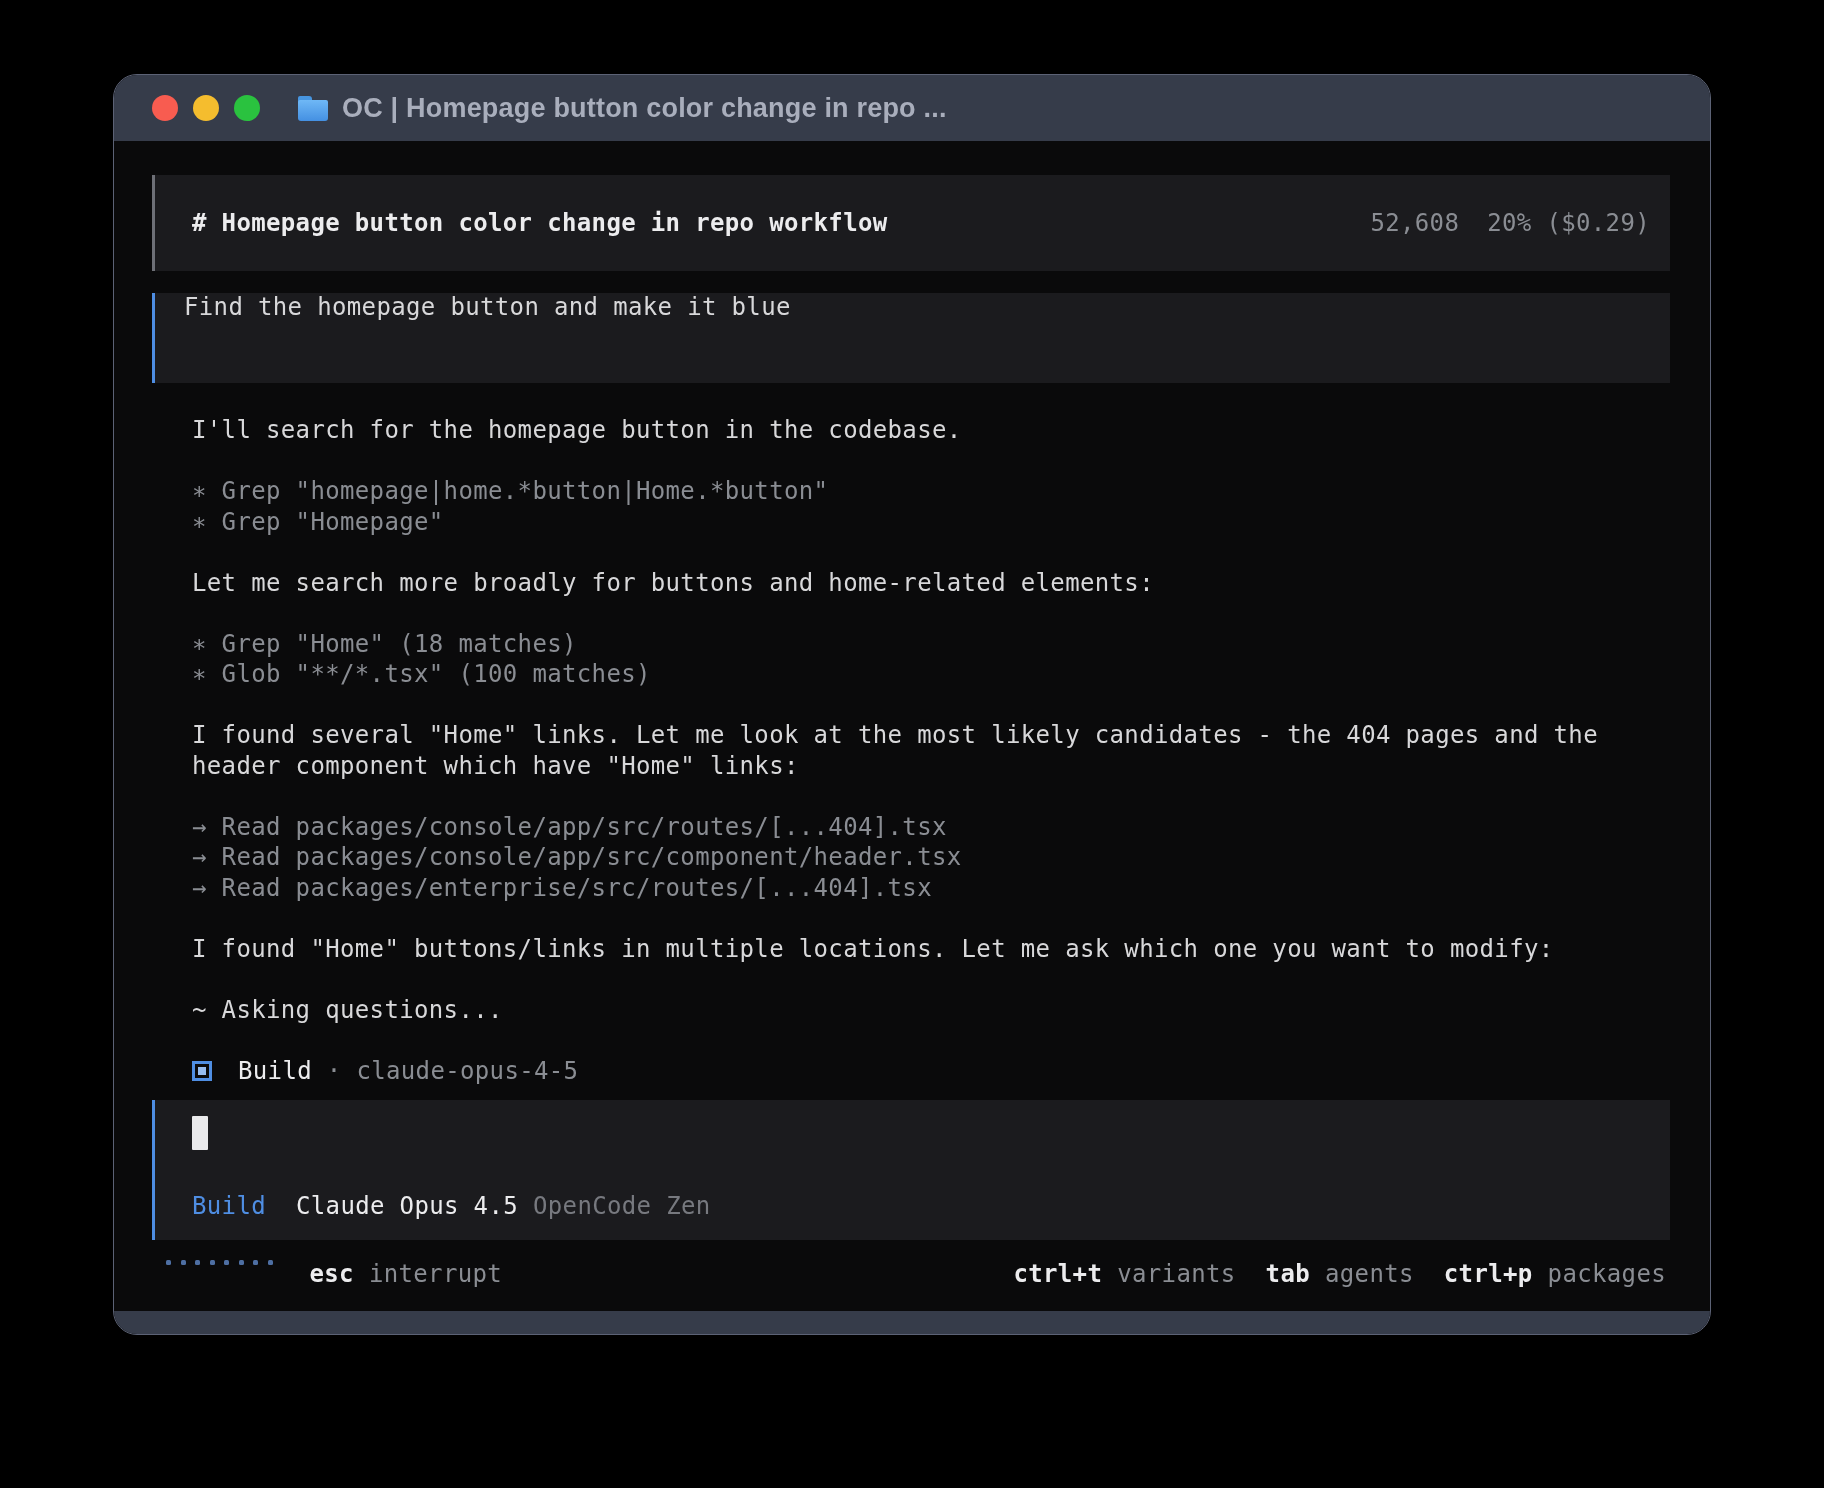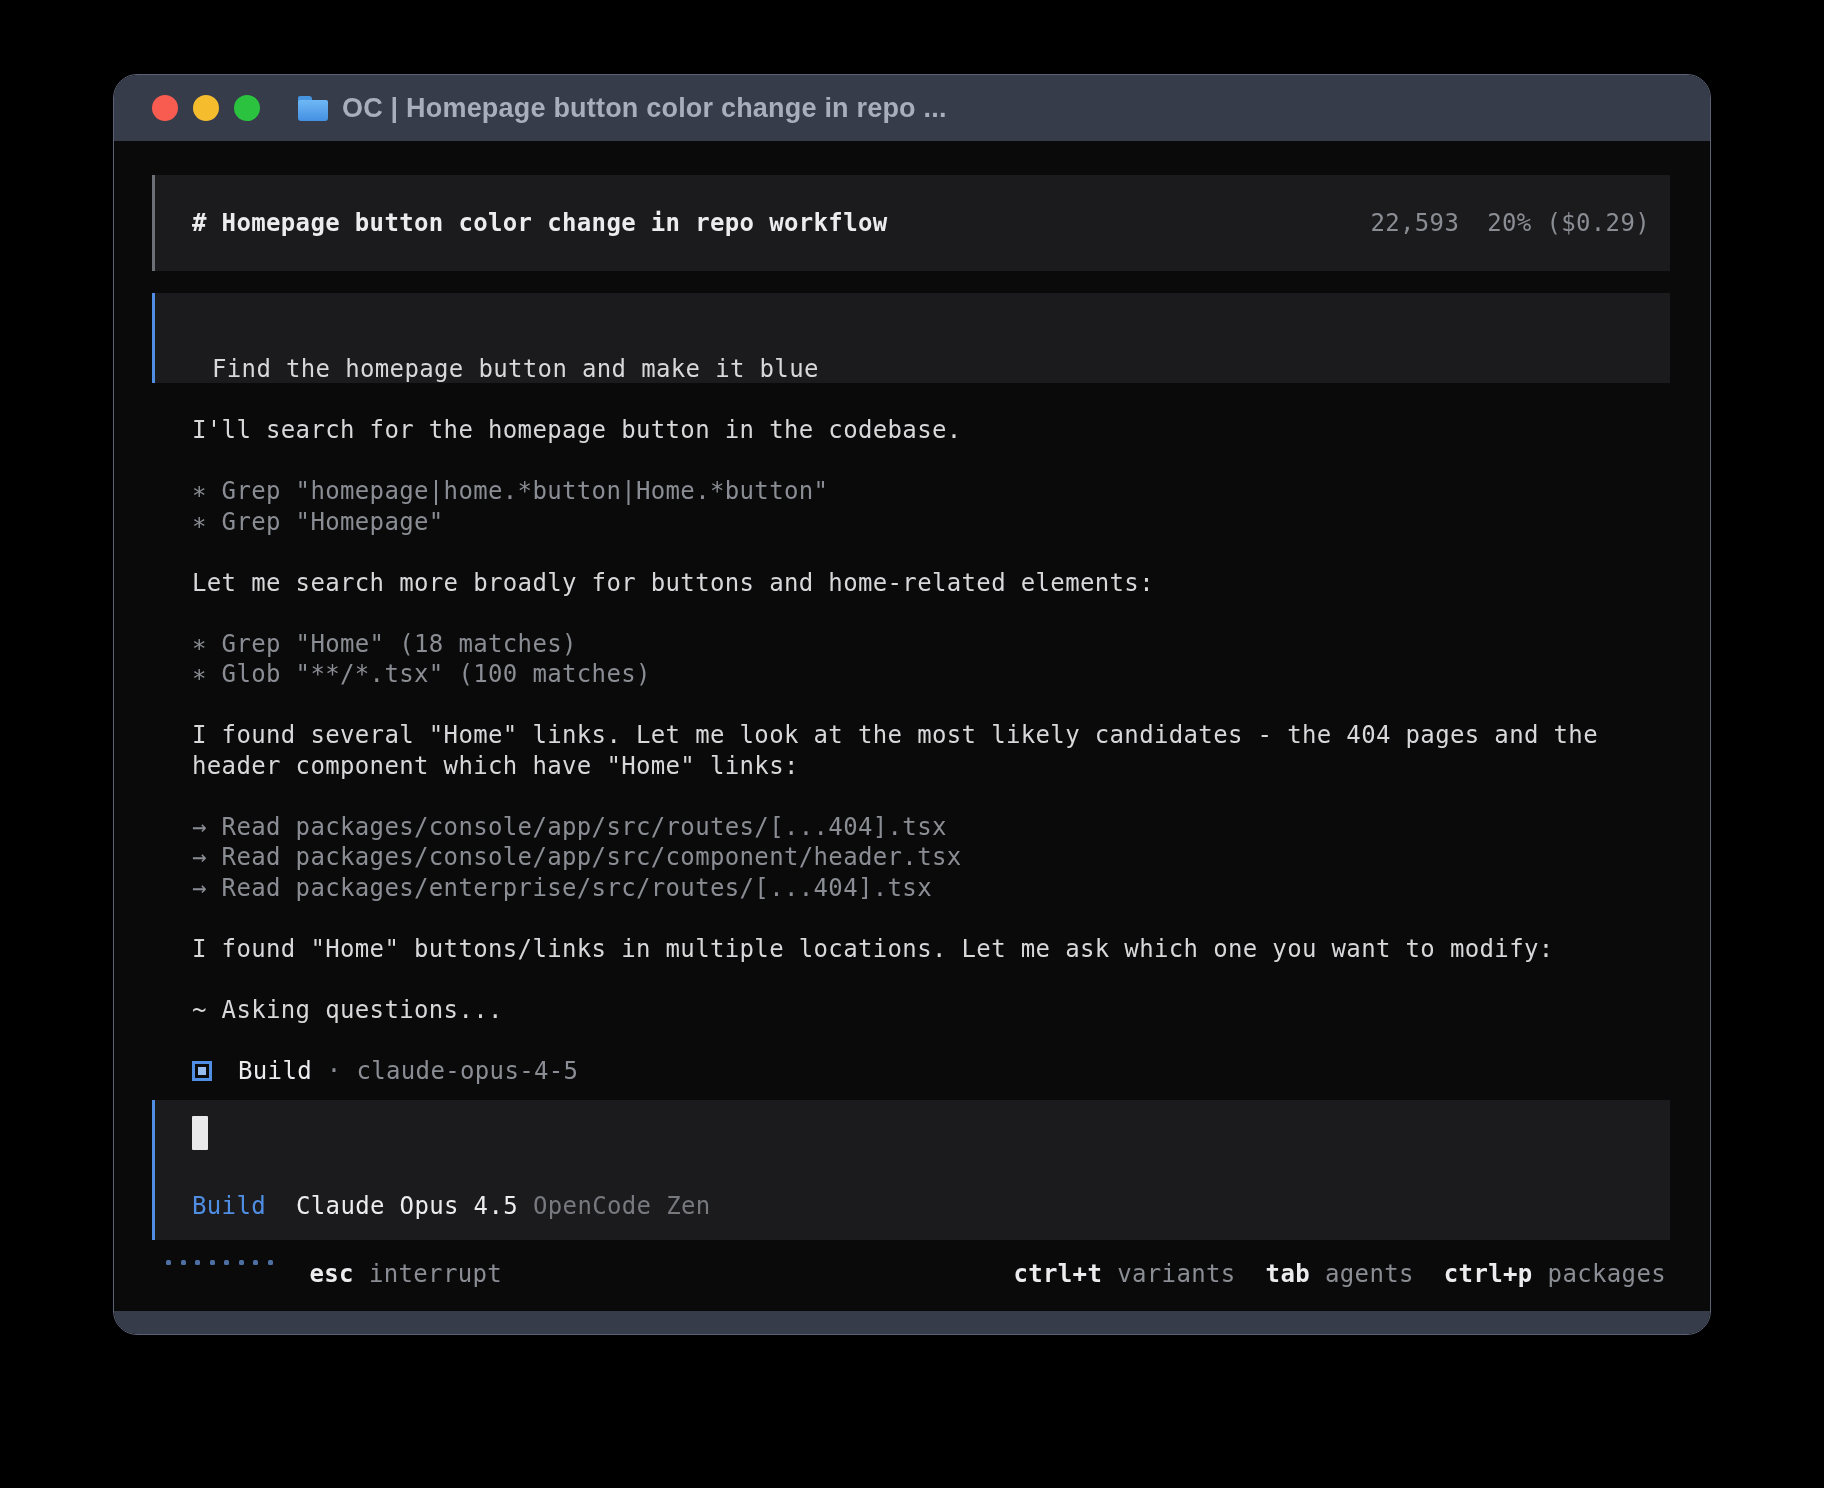--- a/index.html
+++ b/index.html
@@ -66,22 +66,22 @@
     border-left:3px solid var(--border_gray);
     display:flex; align-items:center; justify-content:space-between;
     padding:0 20px 0 37px;
   }
   .header-title{ font-weight:bold; color:var(--text_bright); white-space:pre; }
   .header-stats{ color:var(--text_dim); display:flex; gap:28px; white-space:pre; }
 
   .user-block{
     margin-top:22px; height:90px;
     border-left:3px solid var(--accent);
-    display:flex; align-items:flex-end;
-    padding:0 20px 0 57px;
+    display:flex; align-items:flex-start;
+    padding:0 20px 0 29px;
     color:var(--text_light); white-space:pre;
   }
 
   .transcript{ margin-top:32px; padding-left:40px; }
   .ln{ height:30.5px; line-height:30.5px; white-space:pre; color:var(--text_light); }
   .ln.dim{ color:var(--text_dim); }
 
   .agent-row{
     margin-top:30.5px; height:30.5px; padding-left:40px;
     display:flex; align-items:center; white-space:pre;
@@ -139,21 +139,21 @@
       <span class="folder-icon"></span>
       <span class="title-text">OC | Homepage button color change in repo ...</span>
     </div>
   </div>
 
   <div class="content">
 
     <div class="block header-block">
       <span class="header-title"># Homepage button color change in repo workflow</span>
       <span class="header-stats">
-        <span>22,593</span>
+        <span>52,608</span>
         <span>20% ($0.29)</span>
       </span>
     </div>
 
     <div class="block user-block">
       <span>Find the homepage button and make it blue</span>
     </div>
 
     <div class="transcript">
       <div class="ln">I'll search for the homepage button in the codebase.</div>

